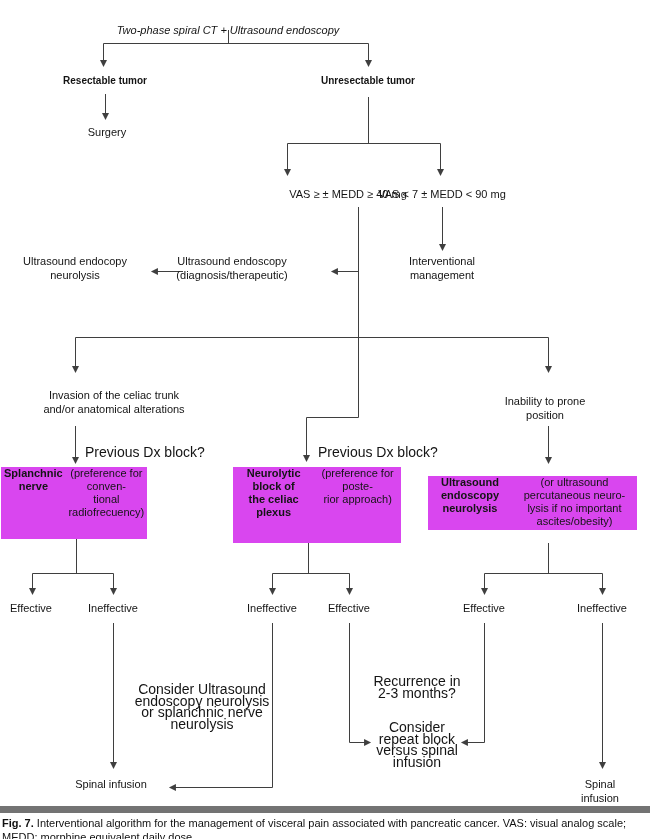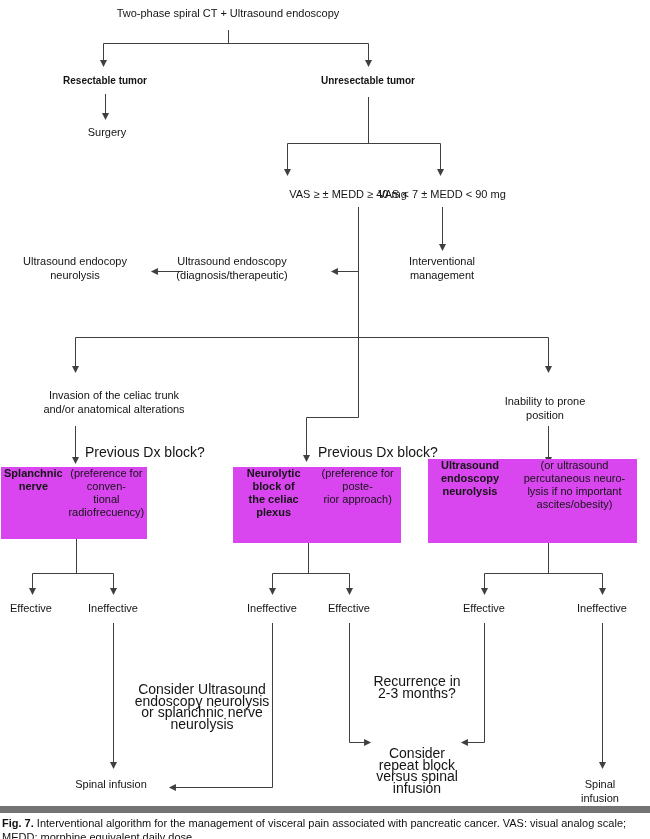--- a/index.html
+++ b/index.html
@@ -85,21 +85,21 @@
     <path class="ln" d="M484.5,573.5 L484.5,594" marker-end="url(#ah)"></path>
     <path class="ln" d="M602.5,573.5 L602.5,594" marker-end="url(#ah)"></path>
 
     <path class="ln" d="M113.5,623 L113.5,768" marker-end="url(#ah)"></path>
     <path class="ln" d="M272.5,623 L272.5,787.5 L170,787.5" marker-end="url(#ah)"></path>
     <path class="ln" d="M349.5,623 L349.5,742.5 L370,742.5" marker-end="url(#ah)"></path>
     <path class="ln" d="M484.5,623 L484.5,742.5 L462,742.5" marker-end="url(#ah)"></path>
     <path class="ln" d="M602.5,623 L602.5,768" marker-end="url(#ah)"></path>
   </svg>
 
-  <div class="node" style="left:228px; top:7px;">Two-phase spiral CT + Ultrasound endoscopy</div>
+  <div class="node" style="left:228px; top:24px;font-style:italic;">Two-phase spiral CT + Ultrasound endoscopy</div>
 
   <div class="node bold" style="left:105px; top:74px;">Resectable tumor</div>
 
   <div class="node bold" style="left:368px; top:74px;">Unresectable tumor</div>
 
   <div class="node" style="left:107px; top:126px;">Surgery</div>
 
   <div class="node" style="left:348px; top:188px;">VAS ≥ ± MEDD ≥ 40 mg</div>
 
   <div class="node" style="left:442px; top:188px;">VAS &lt; 7 ± MEDD &lt; 90 mg</div>
@@ -128,21 +128,21 @@
 tional radiofrecuency)</div>
   </div>
 
   <div class="gbox" style="left:233px; top:467px; width:168px; height:76px;">
     <div class="btitle">Neurolytic block of
 the celiac plexus</div>
     <div class="bsub">(preference for poste-
 rior approach)</div>
   </div>
 
-  <div class="gbox" style="left:428px; top:459px; width:209px; height:84px;">
+  <div class="gbox" style="left:428px; top:476px; width:209px; height:54px;">
     <div class="btitle">Ultrasound
 endoscopy neurolysis</div>
     <div class="bsub">(or ultrasound percutaneous neuro-
 lysis if no important ascites/obesity)</div>
   </div>
 
   <div class="node" style="left:31px; top:602px;">Effective</div>
   <div class="node" style="left:113px; top:602px;">Ineffective</div>
   <div class="node" style="left:272px; top:602px;">Ineffective</div>
   <div class="node" style="left:349px; top:602px;">Effective</div>
@@ -150,21 +150,21 @@
   <div class="node" style="left:602px; top:602px;">Ineffective</div>
 
   <div class="node small" style="left:202px; top:684px;">Consider Ultrasound
 endoscopy neurolysis
 or splanchnic nerve
 neurolysis</div>
 
   <div class="node small" style="left:417px; top:676px;">Recurrence in
 2-3 months?</div>
 
-  <div class="node small" style="left:417px; top:722px;margin-top:26px;">Consider
+  <div class="node small" style="left:417px; top:722px;">Consider
 repeat block
 versus spinal
 infusion</div>
 
   <div class="node" style="left:111px; top:778px;">Spinal infusion</div>
 
   <div class="node" style="left:600px; top:778px;">Spinal infusion</div>
 
   <div class="caption">
     <span class="fig">Fig. 7.</span>

